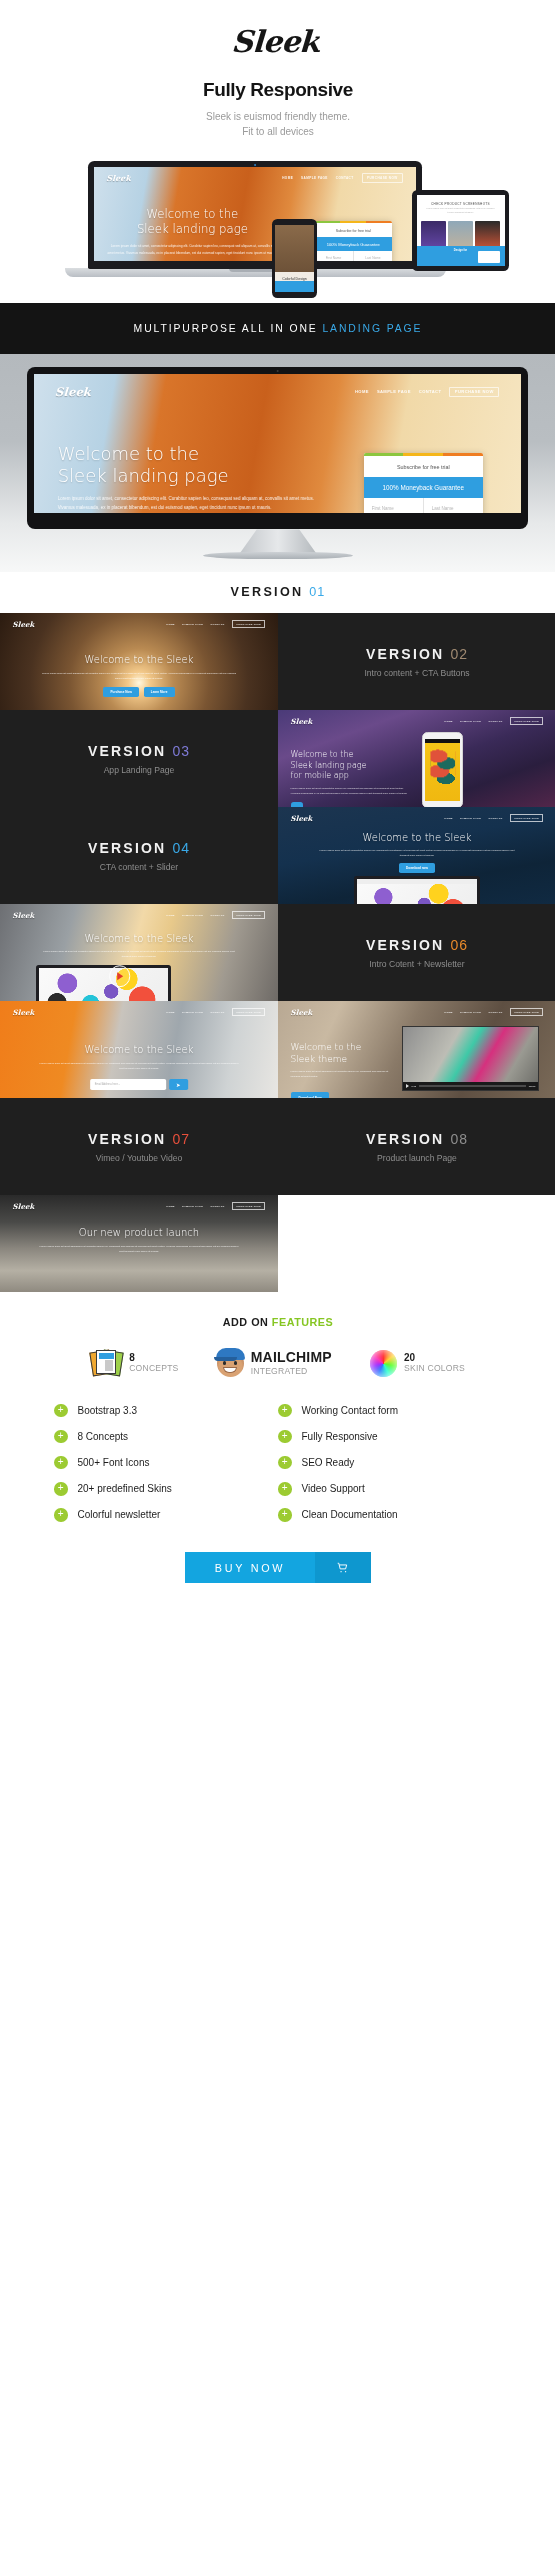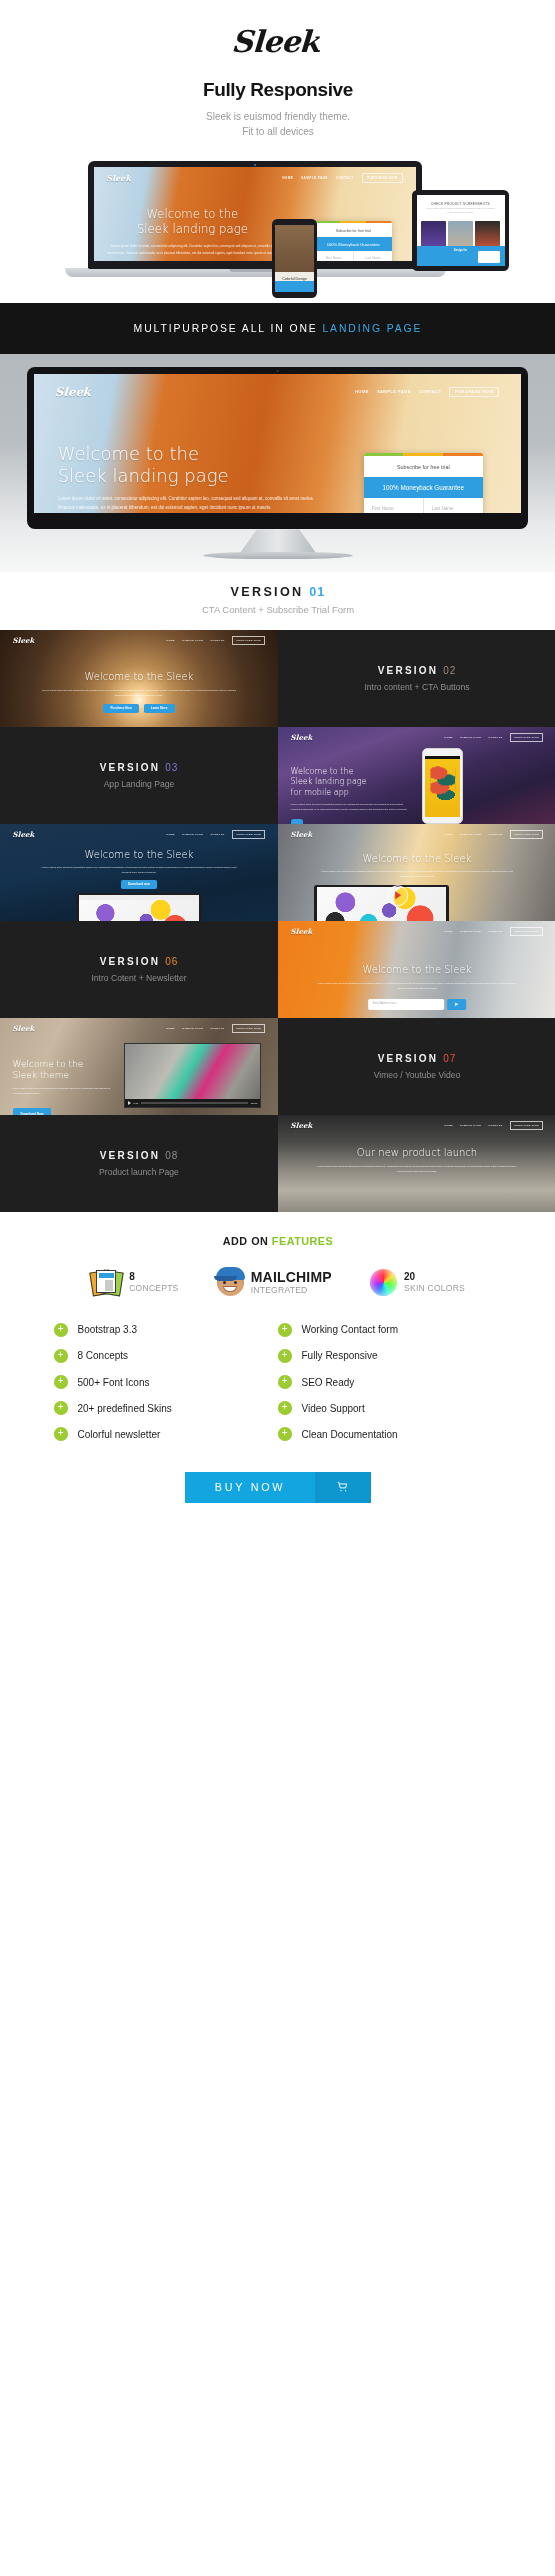--- a/index.html
+++ b/index.html
@@ -200,31 +200,31 @@
   .imac .scr-form .bar{font-size:6.3px;padding:7.2px 0;}
   .imac .scr-form .fr span{font-size:4.5px;padding:7.2px 8px;}
 
   
   .caption{
     width:556px;background:#fff;text-align:center;padding:12.6px 0 14.4px;
   }
   .caption .v{
     font-size:12.6px;letter-spacing:2.3px;font-weight:bold;color:#1b1b1b;
   }
-  .caption .v em{font-style:normal;font-weight:bold;letter-spacing:1.1px;text-align:center;}
+  .caption .v em{font-style:normal;font-weight:normal;letter-spacing:1.1px;text-align:center;}
   .caption .d{
     margin-top:5.4px;font-size:9.5px;color:#a6a6a6;
   }
 
   
   .grid{width:556px;display:flex;flex-wrap:wrap;}
   .cell{width:278px;height:97px;position:relative;overflow:hidden;}
   .cell.dark{background:#1f1f1f;display:flex;flex-direction:column;
     align-items:center;justify-content:center;}
-  .cell.dark .v{font-size:10px;letter-spacing:2.2px;font-weight:bold;color:#f2f2f2;}
+  .cell.dark .v{font-size:14px;letter-spacing:2.2px;font-weight:bold;color:#f2f2f2;}
   .cell.dark .v em{font-style:normal;font-weight:normal;letter-spacing:1px;}
   .cell.dark .d{margin-top:6.3px;font-size:8.6px;color:#8e8e8e;}
 
   
   .prev{width:100%;height:100%;position:relative;overflow:hidden;}
   .prev .pnav{position:absolute;top:6.3px;left:0;right:0;display:flex;
     align-items:center;justify-content:space-between;padding:0 12.6px;z-index:3;}
   .prev .plogo{font-family:"DejaVu Serif",serif;font-style:italic;font-weight:bold;
     color:#fff;font-size:7.2px;transform:skewX(-6deg);text-shadow:0 0.9px 0.9px rgba(0,0,0,.3);}
   .prev .pmenu{display:flex;gap:7.2px;align-items:center;}
@@ -485,21 +485,20 @@
     </div>
   </div>
   <div class="imac-stand"></div>
   <div class="imac-foot"></div>
 </section>
 
 <section class="caption">
   <div class="v">
     <span>VERSION </span><em id="v01num" style="color: rgb(57, 169, 232);">01</em>
   </div>
-  <div class="d">CTA Content + Subscribe Trial Form</div>
 </section>
 
 <section class="grid" id="version-grid">
     <div class="cell">
       <div class="prev">
         <div class="bg-tunnel"></div>
         <div class="pnav">
           <div class="plogo">Sleek</div>
           <div class="pmenu">
             <span>HOME</span>
@@ -537,20 +536,24 @@
           </div>
         </div>
         <div style="position:absolute;left:12.6px;top:40px;width:117px"><div style="color:#fff;font-size:8px;line-height:1.3;font-family:'DejaVu Sans',sans-serif;font-weight:300">Welcome to the<br>Sleek landing page<br>for mobile app</div><div style="margin-top:4.5px;color:rgba(255,255,255,.82);font-size:2.5px;line-height:2">Lorem ipsum dolor sit amet consectetur sapien leo consequat sed aliquam at convallis sit amet metus. Vivamus malesuada ex in placerat bibendum est dui euismod sapien eget tincidunt nunc ipsum ut mauris.</div><div class="appstore" style="position:relative;display:inline-flex;margin-top:6.3px"></div></div>
         <div class="phone-mock" style="left:144px;top:21.6px;width:41px;height:76px">
           <div class="pm-screen">
             <div class="pm-bar"></div>
             <div class="snake"></div>
           </div>
         </div>
       </div>
+    </div>
+    <div class="cell dark">
+      <div class="v"><span>VERSION </span><em style="color:#39a9e8">04</em></div>
+      <div class="d">CTA content + Slider</div>
     </div>
     <div class="cell">
       <div class="prev">
         <div class="bg-night"></div>
         <div class="pnav">
           <div class="plogo">Sleek</div>
           <div class="pmenu">
             <span>HOME</span>
             <span>SAMPLE PAGE</span>
             <span>CONTACT</span>

